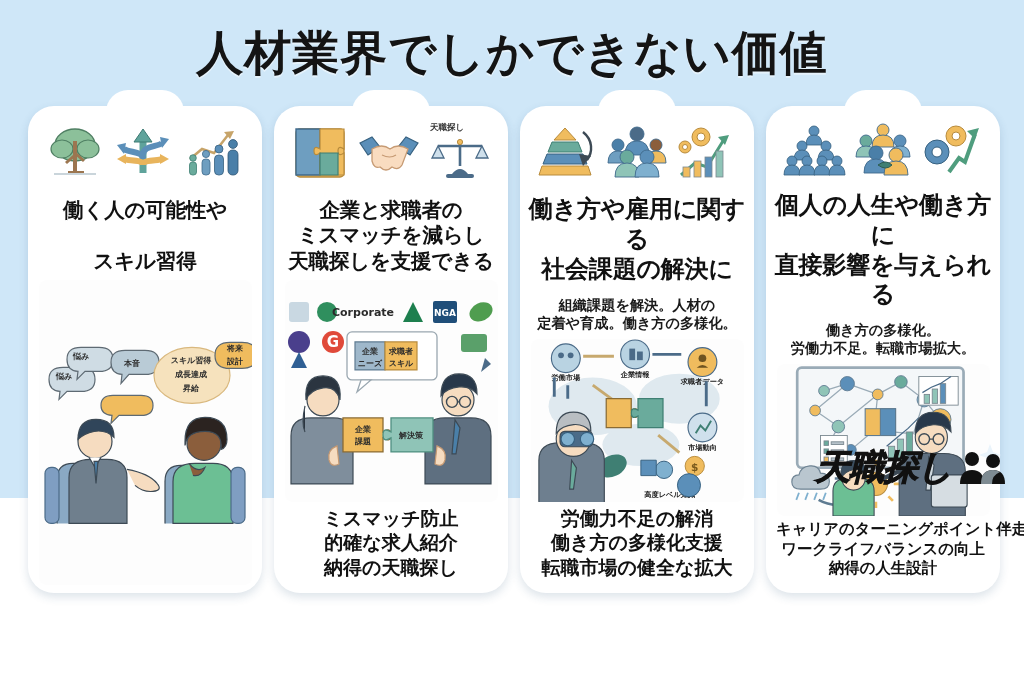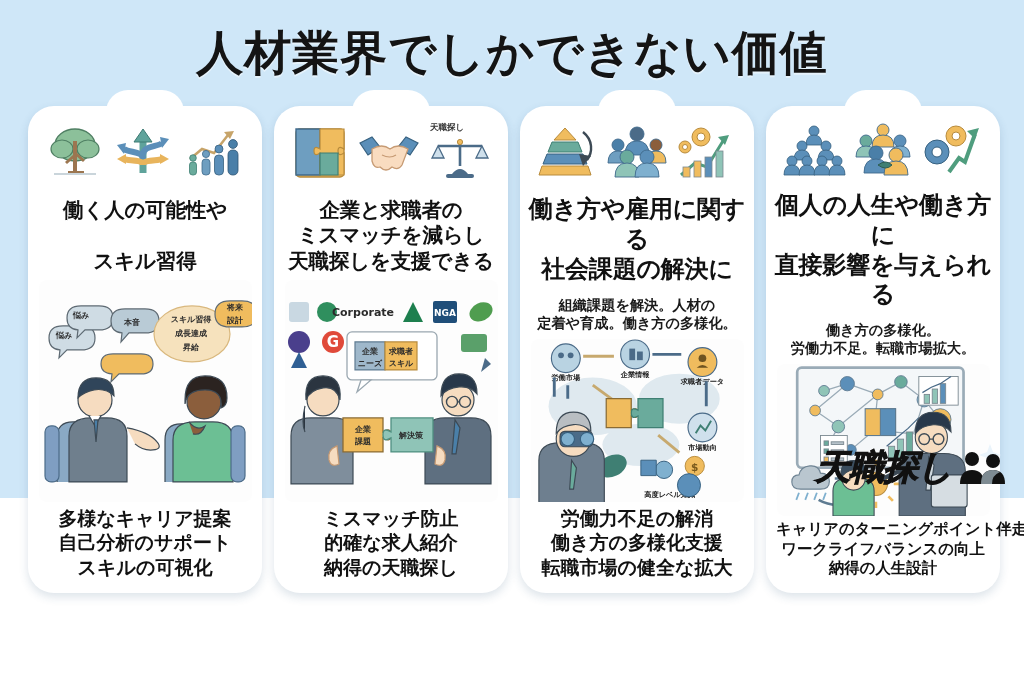--- a/index.html
+++ b/index.html
@@ -265,25 +265,20 @@
             <path d="M150 126 q8 10 16 4 q-4 10 -12 8" fill="#8b5e3c"></path>
           </g>
 
           <g fill="#7f9ec2" stroke="#4b6b88" stroke-width="1.2">
             <rect x="6" y="130" width="14" height="56" rx="6"></rect>
             <rect x="192" y="130" width="14" height="56" rx="6"></rect>
           </g>
         </svg>
       </div>
 
-      <div class="card-footer">
-        <span class="fl">多様なキャリア提案</span>
-        <span class="fl">自己分析のサポート</span>
-        <span class="fl">スキルの可視化</span>
-      </div>
     </div>
 
     <div class="card">
       <div class="icon-row">
         <span>
           <svg width="52" height="52" viewBox="0 0 52 52">
             <rect x="2" y="2" width="48" height="48" rx="4" fill="#f0bc5e" stroke="#b88b3c" stroke-width="1.4"></rect>
             <path d="M2 2 h24 v20 q6 -4 6 2 q0 6 -6 2 v22 H2z" fill="#6e9ec0" stroke="#3f6a8c" stroke-width="1.4"></path>
             <path d="M26 48 h24 V26 q-6 4 -6 -2 q0 -6 6 -2 v-20 h-24 v20 q-6 -4 -6 2 q0 6 6 2z" fill="#f0bc5e" stroke="#b88b3c" stroke-width="1.2"></path>
             <path d="M26 26 h18 v22 h-18z" fill="#6aab9c" stroke="#3f7f73" stroke-width="1.2"></path>

